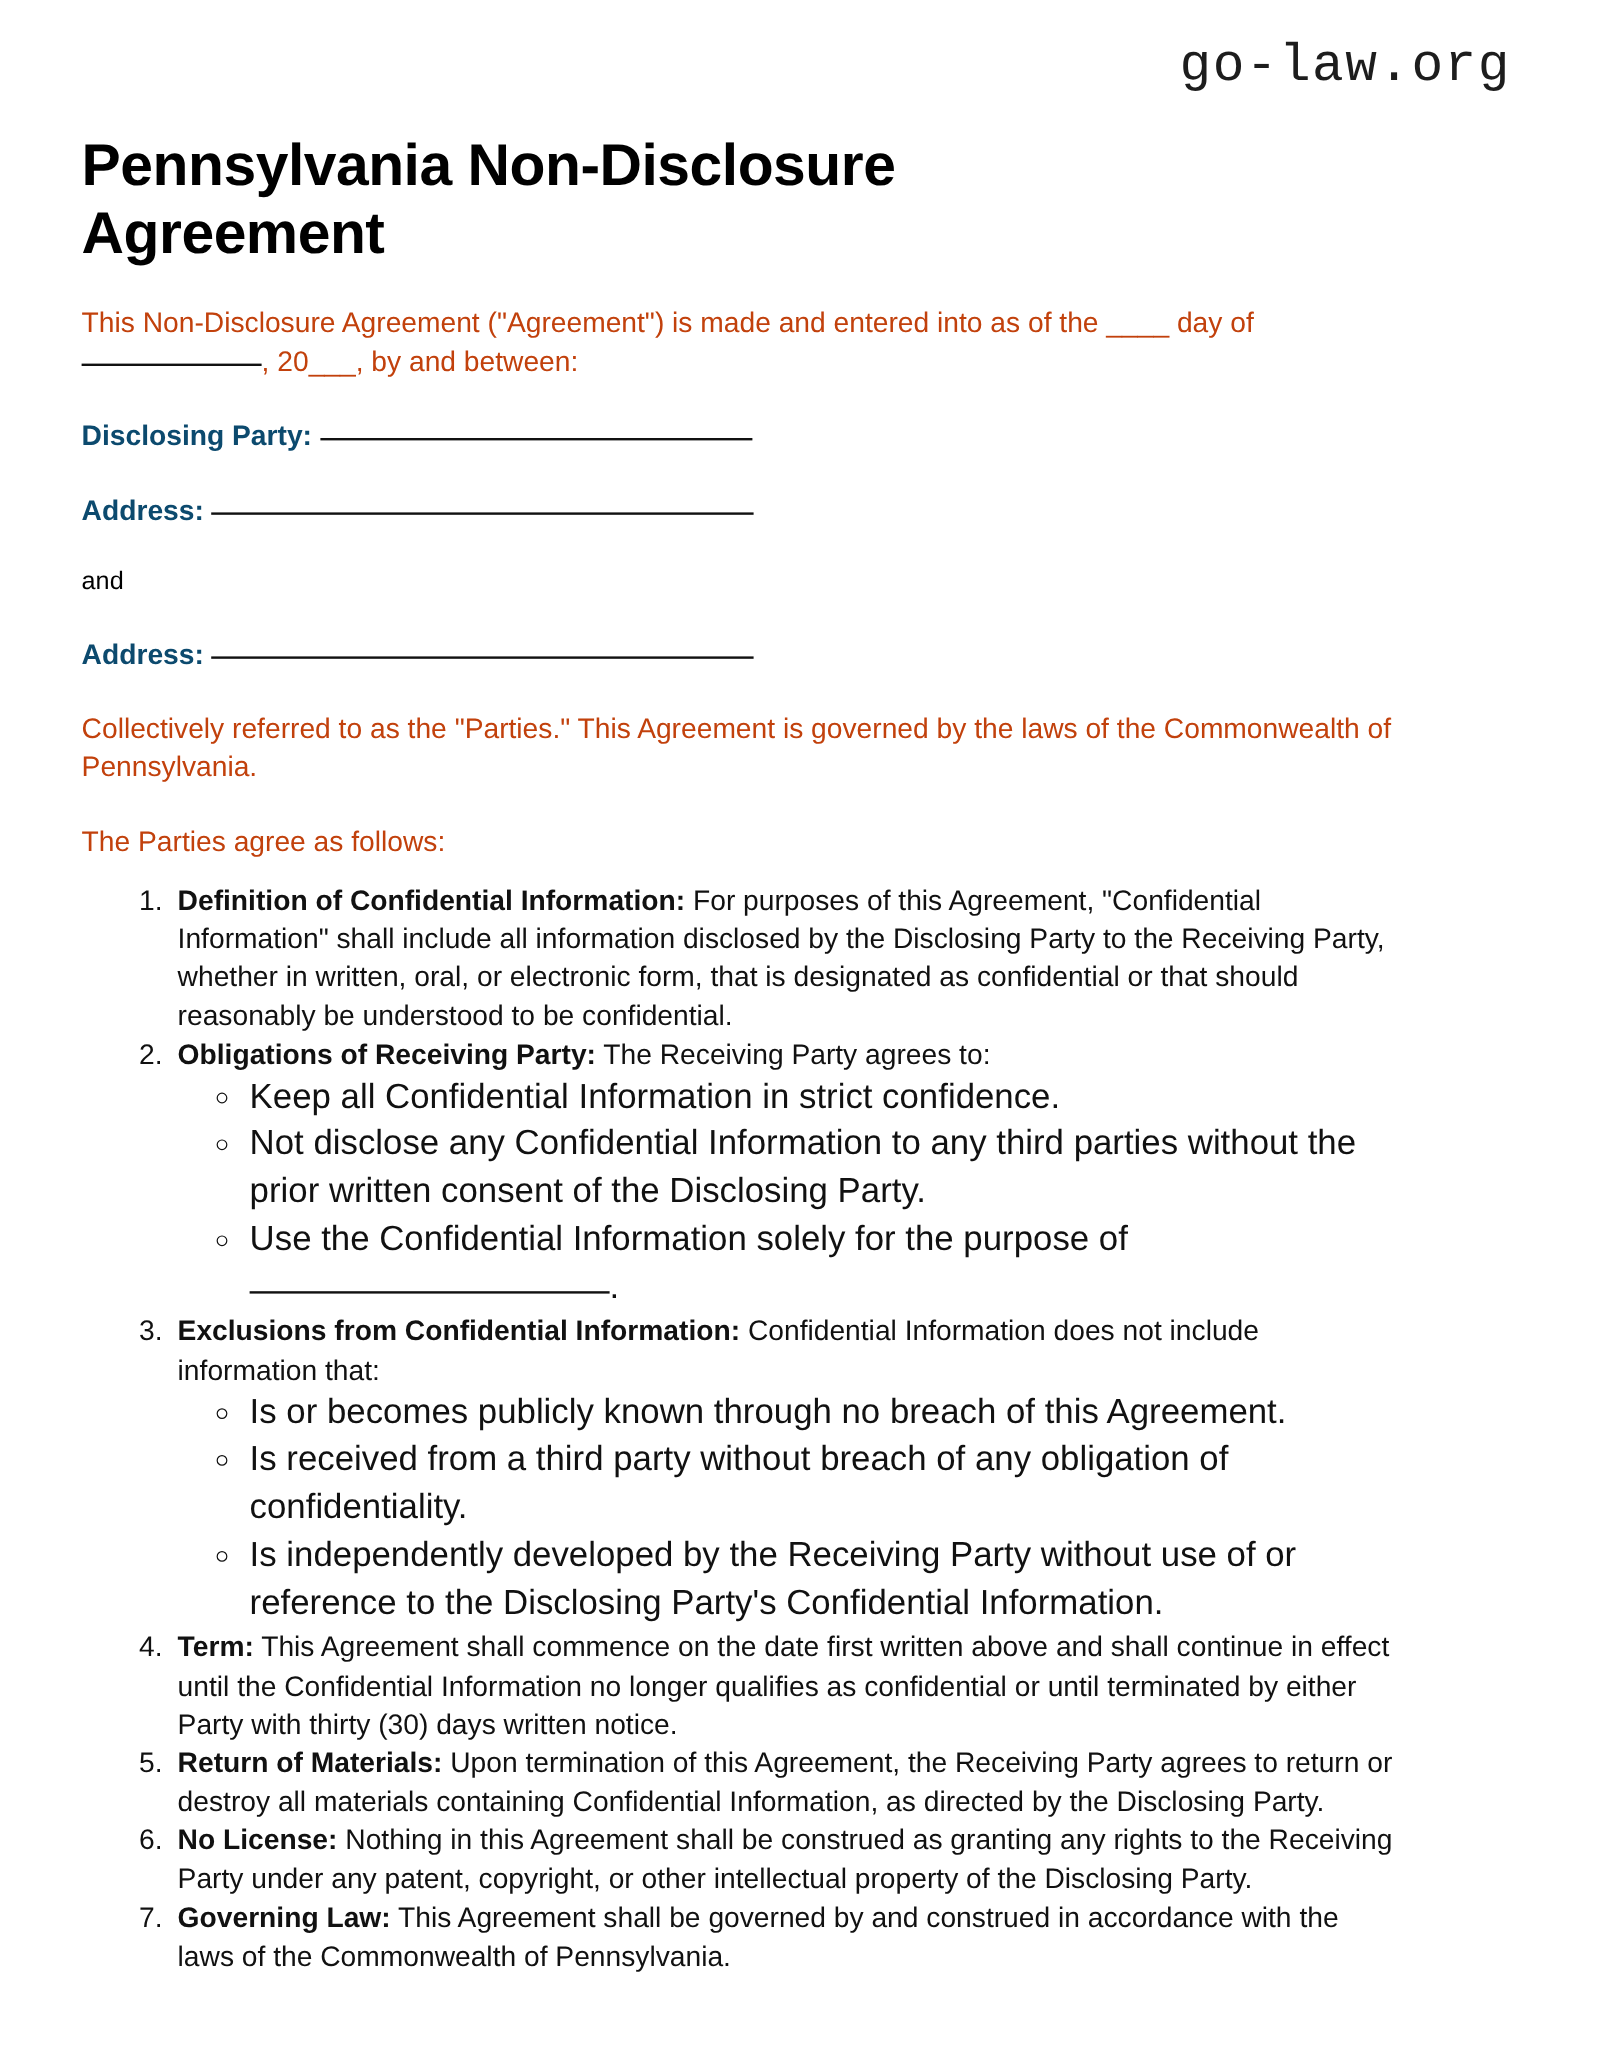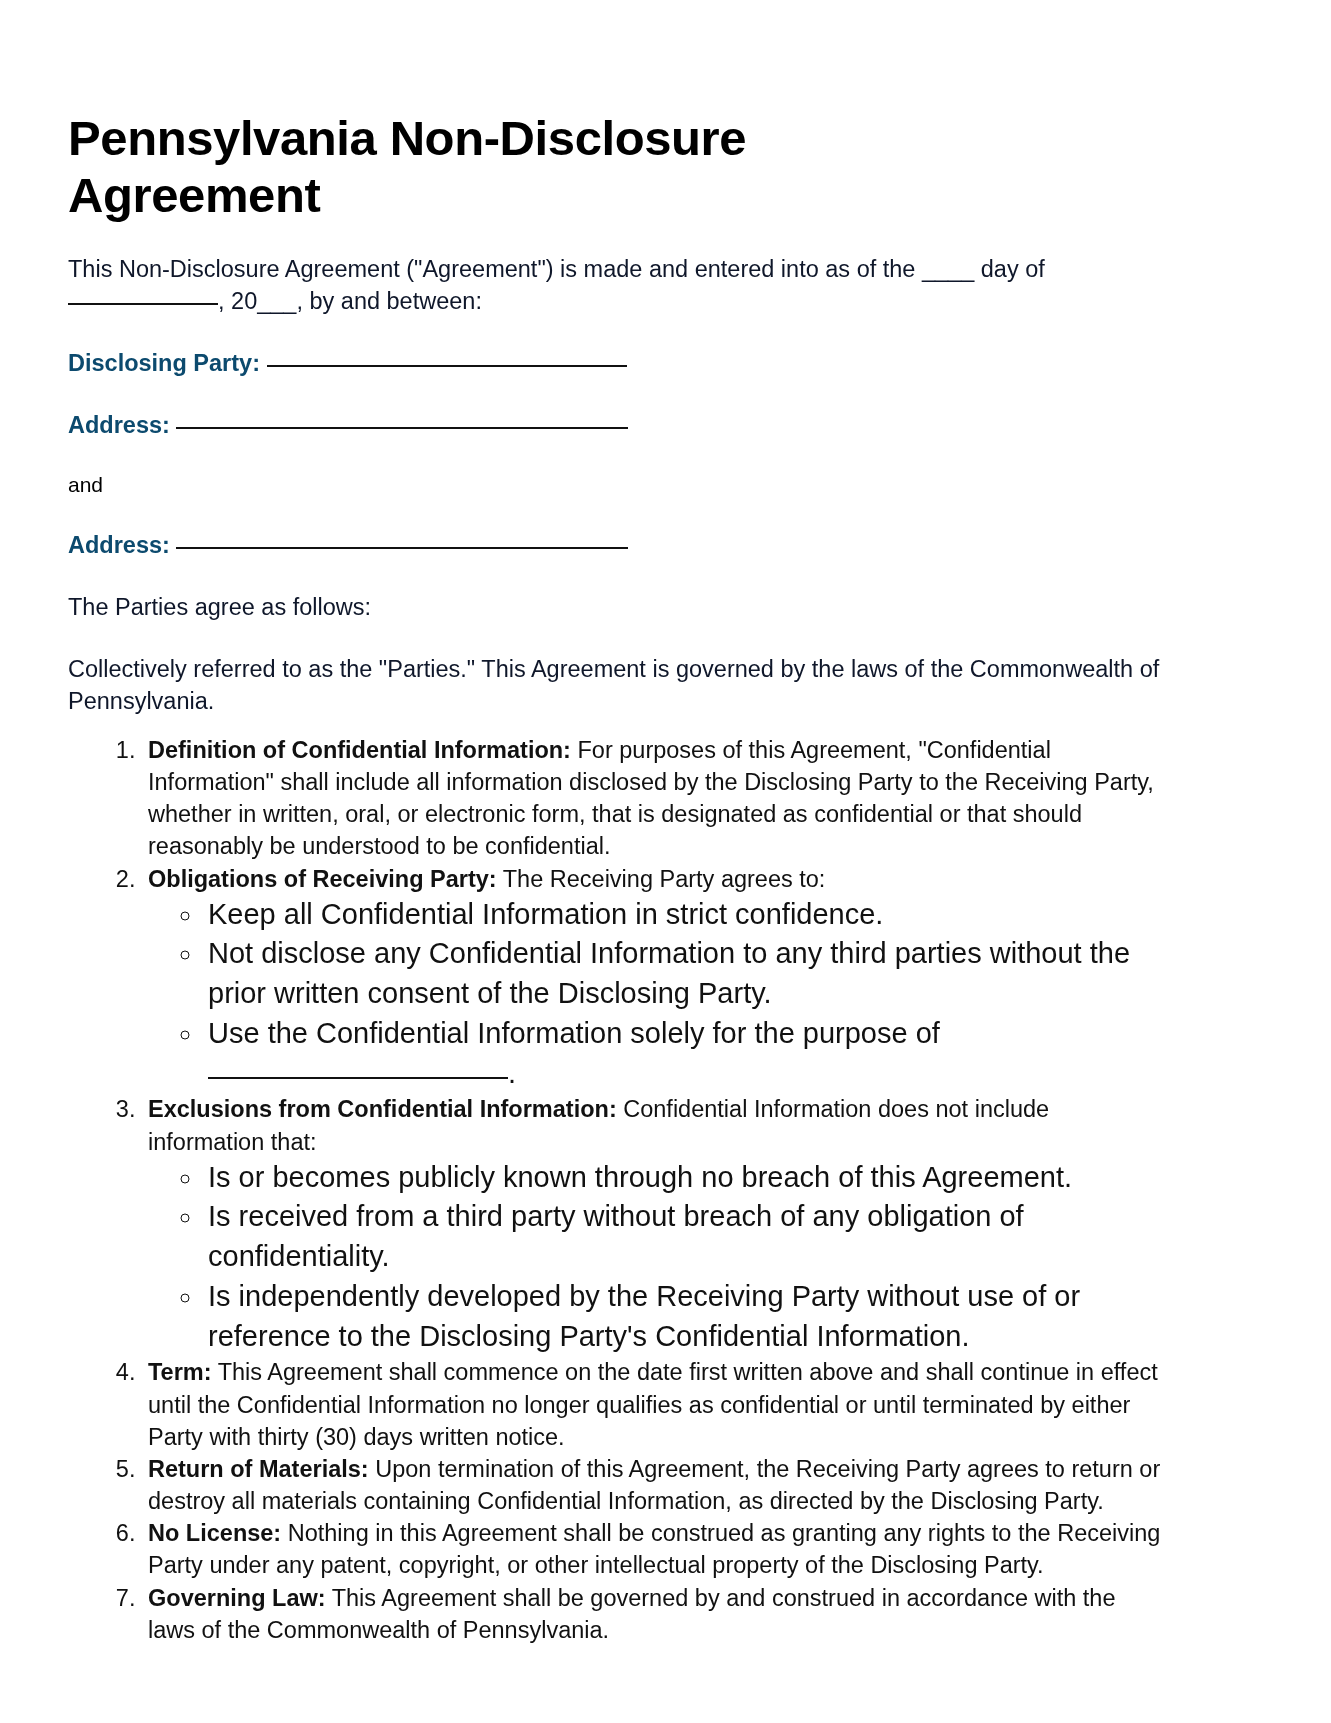--- a/index.html
+++ b/index.html
@@ -50,21 +50,21 @@
     max-width: 820px;
     font-stretch: condensed;
   }
 
   
   .para {
     font-size: 23.5px;
     line-height: 1.36;
     margin: 0;
     padding-top: 30px;
-    color: #0f172a;
+    color: #c2410c;
     max-width: 1100px;
   }
 
   .field-line {
     font-size: 23.5px;
     line-height: 1.36;
     margin: 0;
     padding-top: 30px;
     color: #0c4a6e;
     white-space: nowrap;
@@ -120,20 +120,21 @@
   }
   ul.sub > li::marker { font-size: 0.92em; }
 
   ol.clauses > li::marker { font-weight: normal; }
 </style>
 </head>
 <body>
 
 <div class="page">
 
+  <div class="brand">go-law.org</div>
 
   <h1 class="doc-title">Pennsylvania Non-Disclosure Agreement</h1>
 
   <p class="para"><span>This Non-Disclosure Agreement ("Agreement") is made and entered into as of the ____ day</span> <span>of</span> <span class="blank" style="width:150px"></span><span>, 20___, by and between:</span></p>
 
   <p class="field-line">
     <span class="lbl">Disclosing Party:</span>
     <span class="blank w-field"></span>
   </p>
 
@@ -143,23 +144,23 @@
   </p>
 
   <p class="small-and">and</p>
 
 
   <p class="field-line">
     <span class="lbl">Address:</span>
     <span class="blank w-addr"></span>
   </p>
 
+  <p class="para">Collectively referred to as the "Parties." This Agreement is governed by the laws of the Commonwealth of Pennsylvania.</p>
+
   <p class="para">The Parties agree as follows:</p>
-
-  <p class="para">Collectively referred to as the "Parties." This Agreement is governed by the laws of the Commonwealth of Pennsylvania.</p>
 
   <ol class="clauses" id="clause-list">
       <li><span class="clause-body"><span class="clause-title">Definition of Confidential Information:</span><span> For purposes of this Agreement, "Confidential Information" shall include all information disclosed by the Disclosing Party to the Receiving Party, whether in written, oral, or electronic form, that is designated as confidential or that should reasonably be understood to be confidential.</span></span></li>
       <li><span class="clause-body"><span class="clause-title">Obligations of Receiving Party:</span><span> The Receiving Party agrees to:</span></span><ul class="sub">
           <li><span>Keep all Confidential Information in strict confidence.</span></li>
           <li><span>Not disclose any Confidential Information to any third parties without the prior written consent of the Disclosing Party.</span></li>
           <li><span>Use the Confidential Information solely for the purpose of</span> <span class="blank w-purpose"></span><span>.</span></li>
         </ul></li>
       <li><span class="clause-body"><span class="clause-title">Exclusions from Confidential Information:</span><span> Confidential Information does not include information that:</span></span><ul class="sub">
           <li><span>Is or becomes publicly known through no breach of this Agreement.</span></li>

